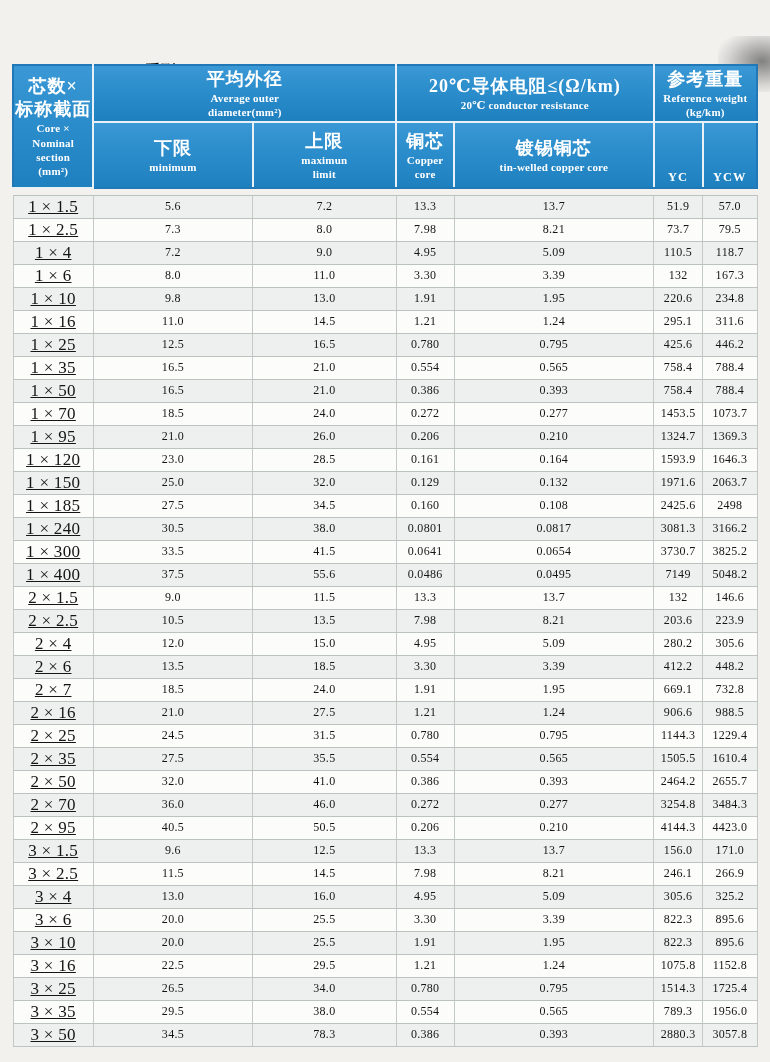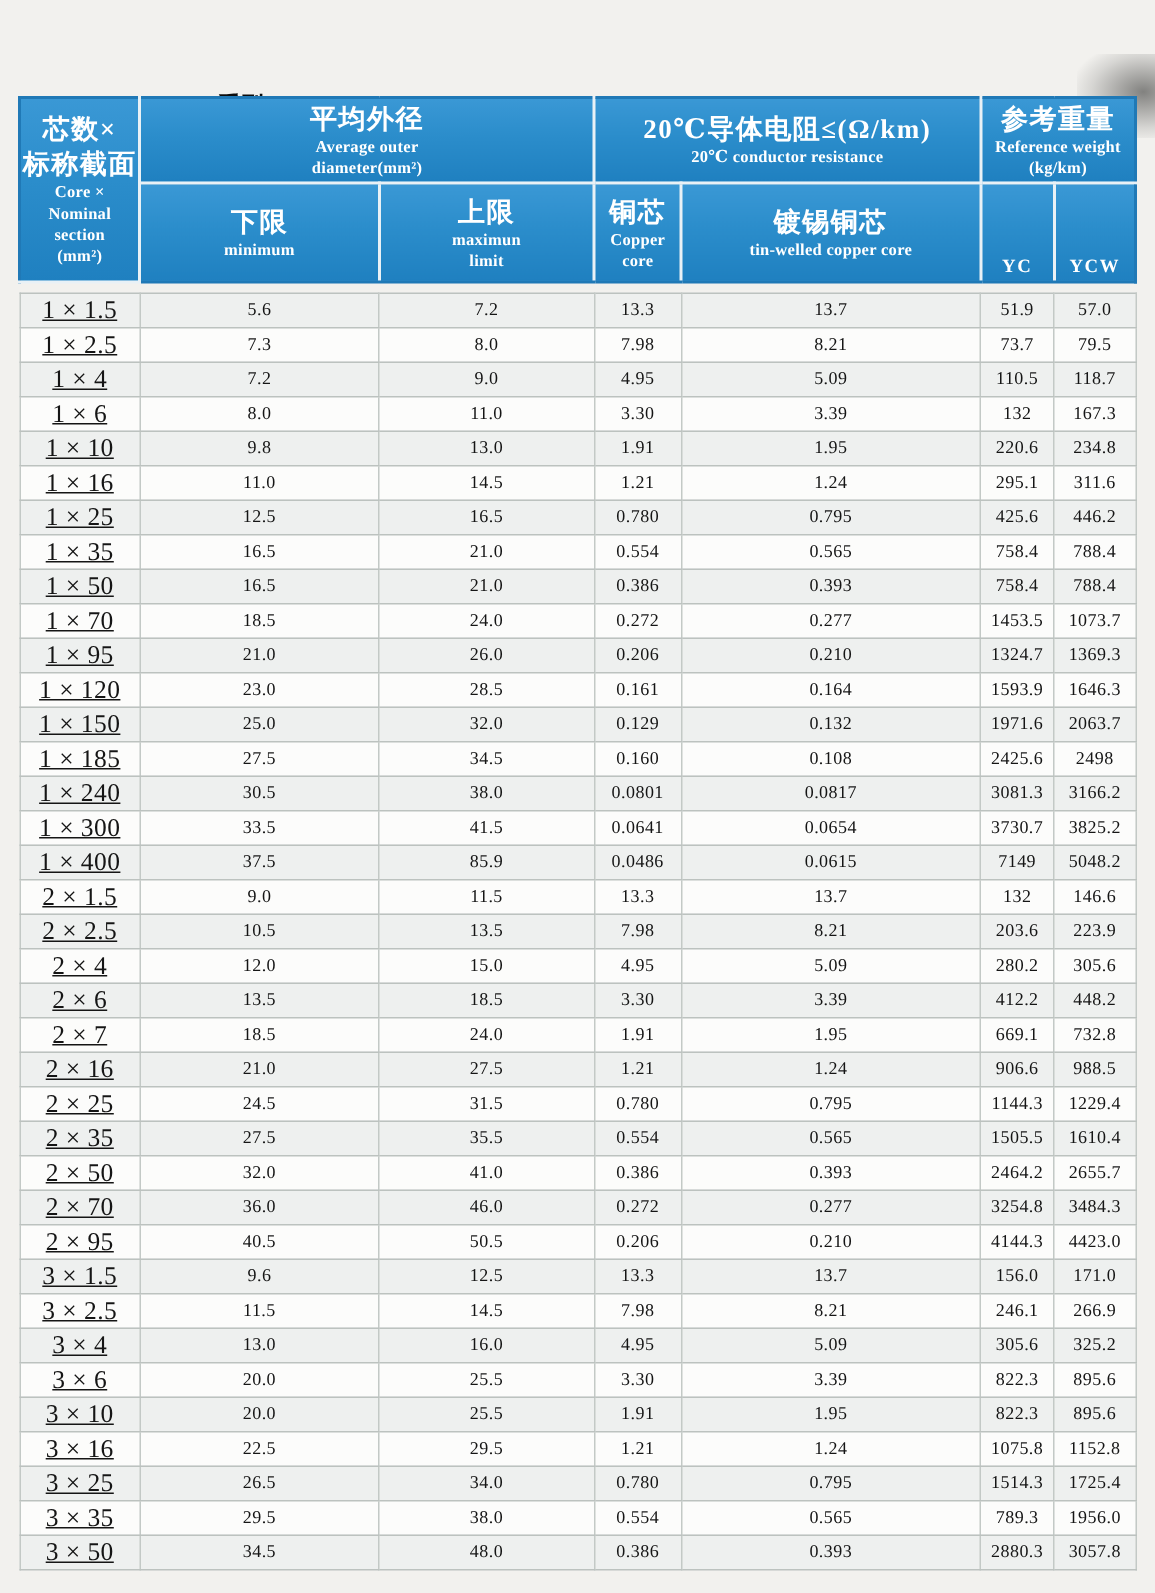--- a/index.html
+++ b/index.html
@@ -274,23 +274,23 @@
           <td>33.5</td>
           <td>41.5</td>
           <td>0.0641</td>
           <td>0.0654</td>
           <td>3730.7</td>
           <td>3825.2</td>
         </tr>
         <tr>
           <td>1 × 400</td>
           <td>37.5</td>
-          <td>85.9</td>
+          <td>55.6</td>
           <td>0.0486</td>
-          <td>0.0615</td>
+          <td>0.0495</td>
           <td>7149</td>
           <td>5048.2</td>
         </tr>
         <tr>
           <td>2 × 1.5</td>
           <td>9.0</td>
           <td>11.5</td>
           <td>13.3</td>
           <td>13.7</td>
           <td>132</td>
@@ -454,21 +454,21 @@
           <td>29.5</td>
           <td>38.0</td>
           <td>0.554</td>
           <td>0.565</td>
           <td>789.3</td>
           <td>1956.0</td>
         </tr>
         <tr>
           <td>3 × 50</td>
           <td>34.5</td>
-          <td>48.0</td>
+          <td>78.3</td>
           <td>0.386</td>
           <td>0.393</td>
           <td>2880.3</td>
           <td>3057.8</td>
         </tr>
       </tbody>
   </table>
 
 </div>
 

